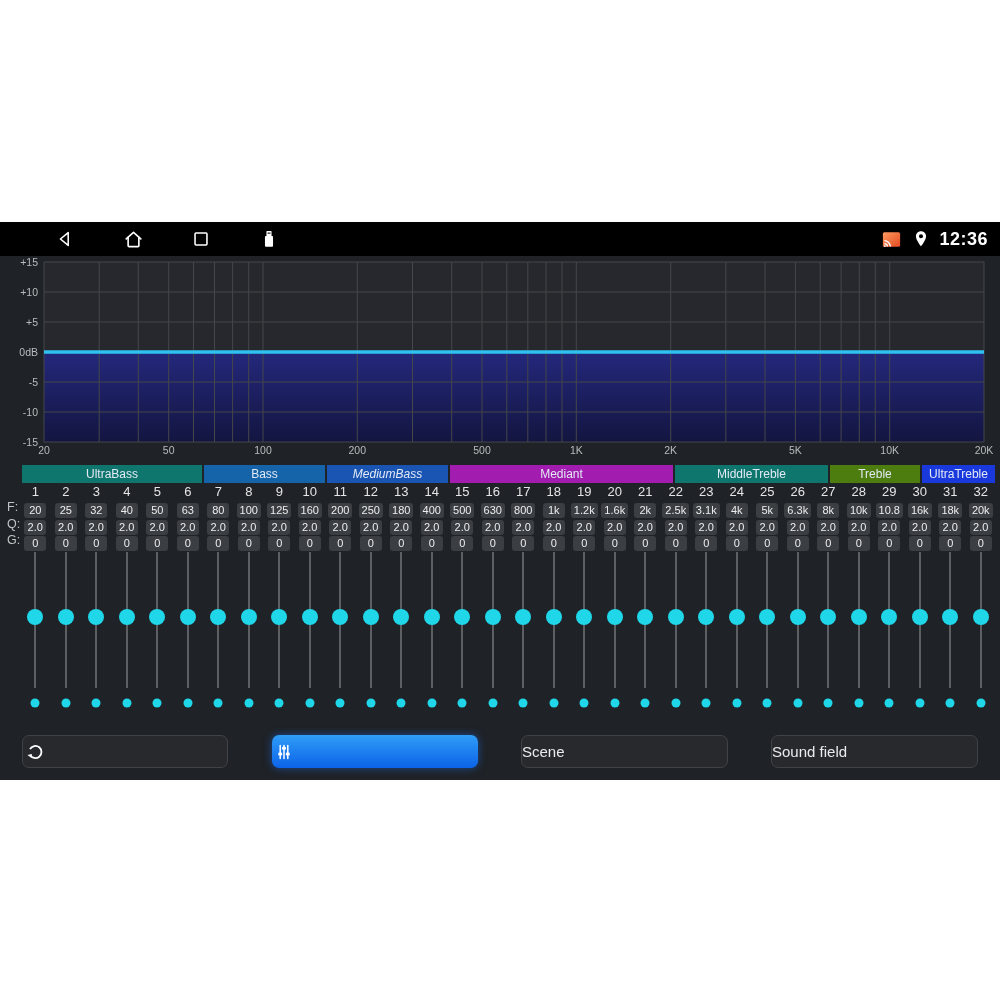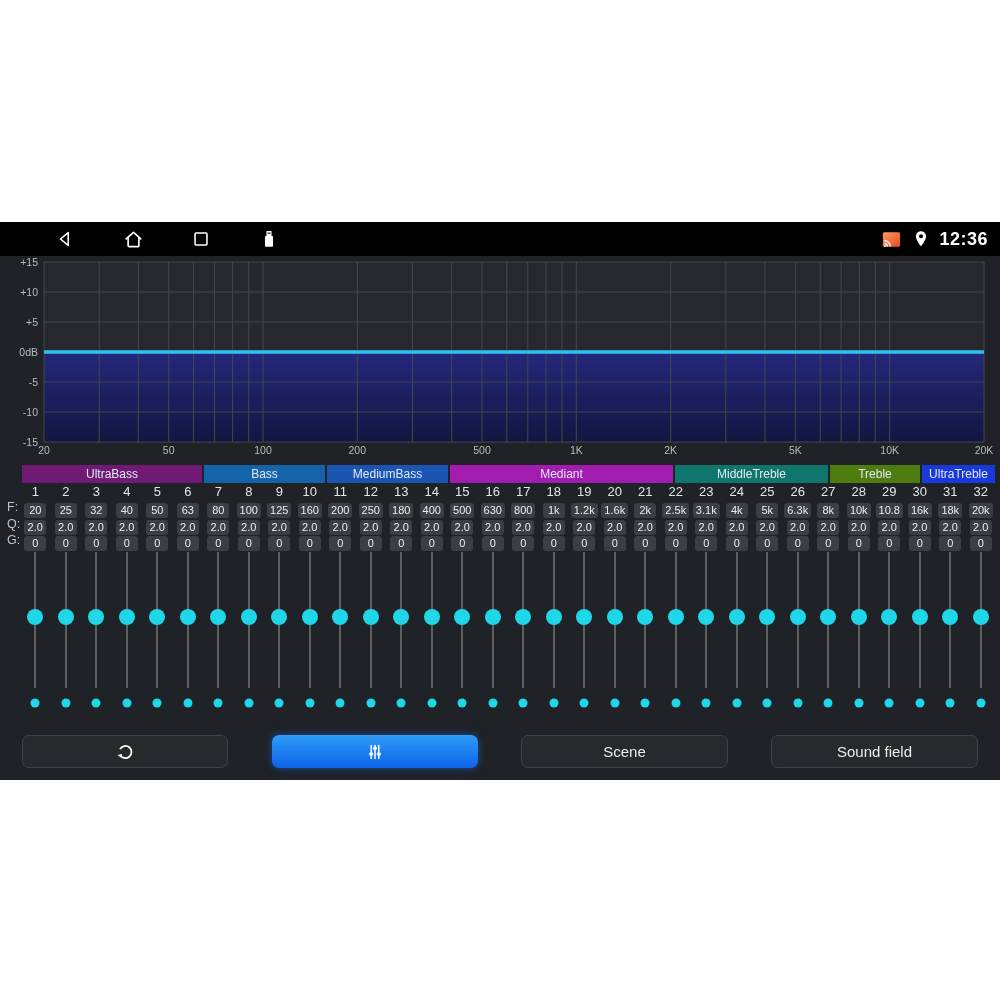--- a/index.html
+++ b/index.html
@@ -33,21 +33,21 @@
   .chip{display:inline-block;background:#3b3e42;color:#eceeef;font-size:11px;
     line-height:15px;padding:0 3px;min-width:16px;border-radius:3px;}
   .track{position:absolute;left:50%;top:0;bottom:0;width:2px;transform:translateX(-50%);background:#5d6063;}
   .knob{position:absolute;left:50%;top:65px;width:16px;height:16px;transform:translate(-50%,-50%);
     border-radius:50%;background:#1fd7e9;}
   .dot{position:absolute;left:50%;top:50%;width:9px;height:9px;transform:translate(-50%,-50%);
     border-radius:50%;background:#1fd7e9;}
   
   .btn{position:absolute;top:513px;height:33px;background:#27292d;border:1px solid #3f4246;
     border-radius:7px;color:#e9ebed;font-size:15px;display:flex;align-items:center;
-    justify-content:center;box-sizing:border-box;cursor:pointer;}
+    box-sizing:border-box;cursor:pointer;}
   #btn-reset{left:22px;width:206px;}
   #btn-eq{left:272px;width:206px;border:none;
     background:linear-gradient(180deg,#2f9df7 0%,#0c63e8 100%);
     box-shadow:0 0 9px rgba(25,110,235,.55);}
   #btn-scene{left:521px;width:207px;}
   #btn-sound{left:771px;width:207px;}
 </style>
 </head>
 <body>
 
@@ -162,27 +162,27 @@
       <text x="357.3" y="198" text-anchor="middle" font-size="10.5" fill="#b9bcbe">200</text>
       <text x="482.0" y="198" text-anchor="middle" font-size="10.5" fill="#b9bcbe">500</text>
       <text x="576.3" y="198" text-anchor="middle" font-size="10.5" fill="#b9bcbe">1K</text>
       <text x="670.7" y="198" text-anchor="middle" font-size="10.5" fill="#b9bcbe">2K</text>
       <text x="795.4" y="198" text-anchor="middle" font-size="10.5" fill="#b9bcbe">5K</text>
       <text x="889.7" y="198" text-anchor="middle" font-size="10.5" fill="#b9bcbe">10K</text>
       <text x="984.0" y="198" text-anchor="middle" font-size="10.5" fill="#b9bcbe">20K</text>
     </svg>
 
   <div id="bands" class="bands">
-      <div class="band" style="flex: 0 0 180px; background: #701a75;">
+      <div class="band" style="flex: 0 0 180px; background: #0f766e;">
         <span>UltraBass</span>
       </div>
       <div class="band" style="flex: 0 0 121px; background: rgb(21, 99, 169);">
         <span>Bass</span>
       </div>
-      <div class="band" style="flex: 0 0 121px; background: rgb(26, 85, 180);">
+      <div class="band" style="flex: 0 0 121px; background: rgb(26, 85, 180); font-style: italic;">
         <span>MediumBass</span>
       </div>
       <div class="band" style="flex: 0 0 223px; background: #a21caf;">
         <span>Mediant</span>
       </div>
       <div class="band" style="flex: 0 0 153px; background: #0f766e;">
         <span>MiddleTreble</span>
       </div>
       <div class="band" style="flex: 0 0 90px; background: #4d7c0f;">
         <span>Treble</span>

